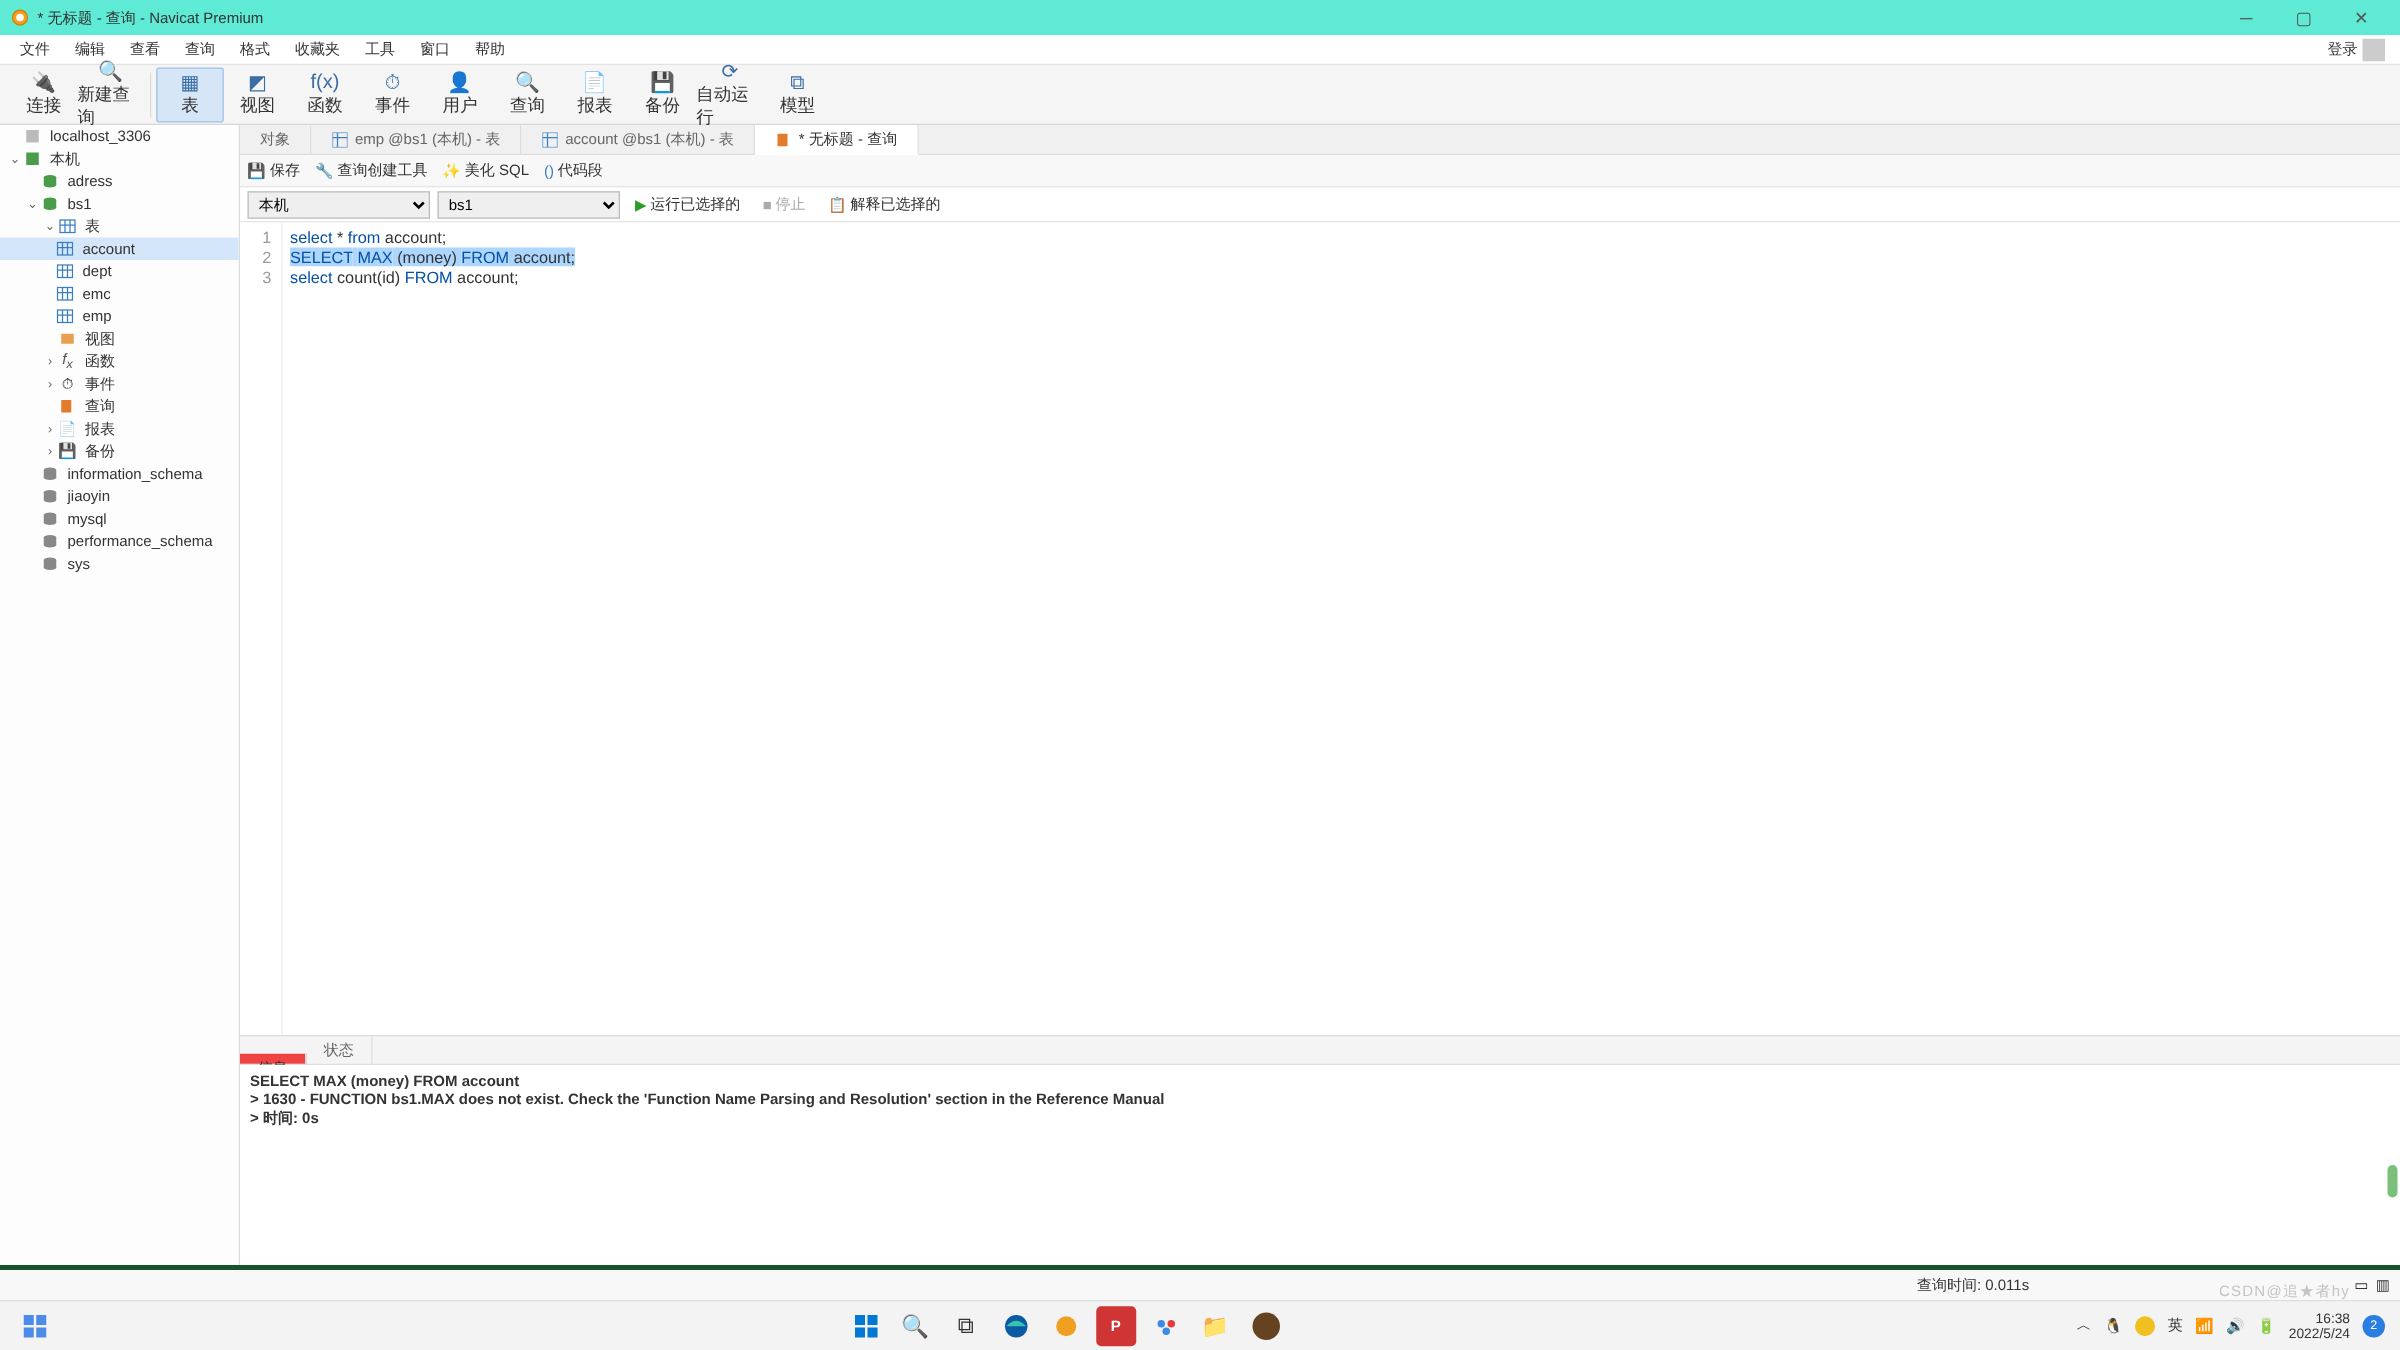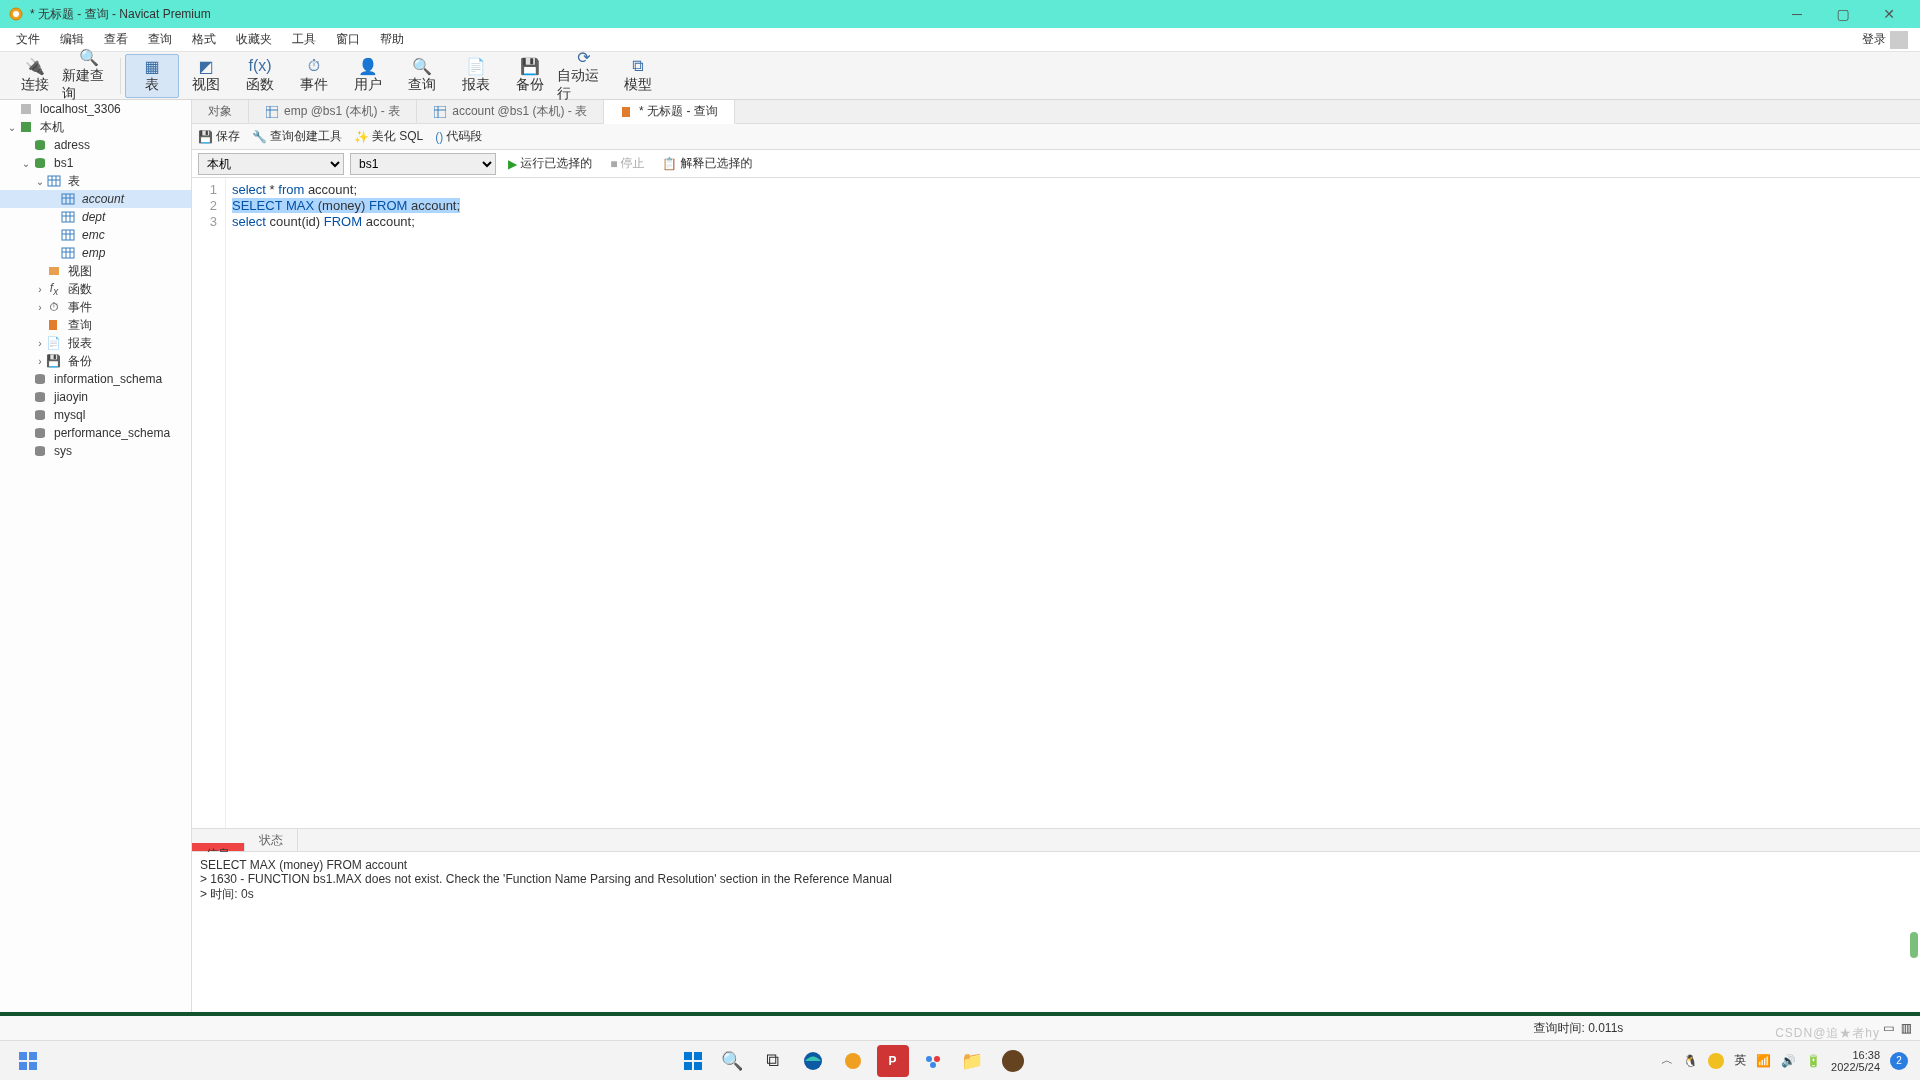--- a/index.html
+++ b/index.html
@@ -29,21 +29,21 @@
 
 .body { display: flex; height: calc(100% - 28px - 24px - 48px - 28px - 40px); }
 .sidebar { width: 192px; border-right: 1px solid #ddd; background: #fdfdfd; overflow: auto; }
 .tree-item { display: flex; align-items: center; height: 18px; padding: 0 4px; white-space: nowrap; cursor: default; font-size: 12px; }
 .tree-item .chev { width: 12px; color: #666; font-size: 10px; text-align: center; }
 .tree-item .t-icon { width: 16px; height: 16px; margin-right: 6px; display: flex; align-items: center; justify-content: center; }
 .tree-item.selected { background: #d4e6fa; }
 .indent0 { padding-left: 6px; }
 .indent1 { padding-left: 20px; }
 .indent2 { padding-left: 34px; }
-.indent3 { padding-left: 48px; font-style: italic; }
+.indent3 { padding-left: 32px; }
 
 
 .main { flex: 1; display: flex; flex-direction: column; }
 .tabbar { height: 24px; background: #f0f0f0; border-bottom: 1px solid #ddd; display: flex; align-items: stretch; }
 .tab { padding: 0 16px; display: flex; align-items: center; gap: 5px; border-right: 1px solid #ddd; font-size: 12px; color: #666; }
 .tab.active { background: #fff; color: #333; border-bottom: 1px solid #fff; margin-bottom: -1px; }
 .tab-ico { width: 14px; height: 14px; display: inline-flex; align-items: center; justify-content: center; }
 
 .subtoolbar { height: 26px; background: #f8f8f8; border-bottom: 1px solid #ddd; display: flex; align-items: center; padding: 0 6px; gap: 12px; font-size: 12px; }
 .subtoolbar .sub-item { display: flex; align-items: center; gap: 3px; color: #333; cursor: default; }
@@ -57,21 +57,21 @@
 .gutter { width: 34px; background: #fff; color: #999; text-align: right; padding: 4px 8px 4px 0; border-right: 1px solid #eee; }
 .gutter div { height: 16px; line-height: 16px; }
 .code { padding: 4px 6px; }
 .code-line { height: 16px; line-height: 16px; white-space: pre; }
 .kw { color: #0451a5; }
 .selected-text { background: #add6ff; }
 
 .output-tabs { height: 24px; border-top: 1px solid #ddd; border-bottom: 1px solid #ddd; background: #f4f4f4; display: flex; }
 .output-tabs .otab { padding: 3px 14px; font-size: 12px; border-right: 1px solid #ddd; color: #666; }
 .output-tabs .otab.active { background: #ef4444; color: #333; margin-top: 14px; }
-.output { flex: 0 0 160px; background: #fff; font-family: Consolas, monospace; font-size: 12px; padding: 6px 8px; overflow: auto; position: relative; }
+.output { flex: 0 0 160px; background: #fff; font-family: Consolas, monospace; font-size: 12px; padding: 6px 8px; overflow: auto; position: relative; font-weight: bold; }
 .output-scroll { position: absolute; right: 2px; top: 50%; width: 8px; height: 26px; background: #7bbf7b; border-radius: 4px; }
 
 
 .statusbar { height: 28px; border-top: 4px solid #14532d; background: #f8f8f8; display: flex; align-items: center; padding: 0 8px; font-size: 12px; }
 .statusbar .sp { flex: 1; }
 .statusbar .qtime { margin-right: 260px; }
 
 
 .taskbar { height: 40px; background: #f3f3f3; display: flex; align-items: center; padding: 0 12px; gap: 8px; border-top: 1px solid #ddd; }
 .taskbar .centered { flex: 1; display: flex; justify-content: center; gap: 8px; }

